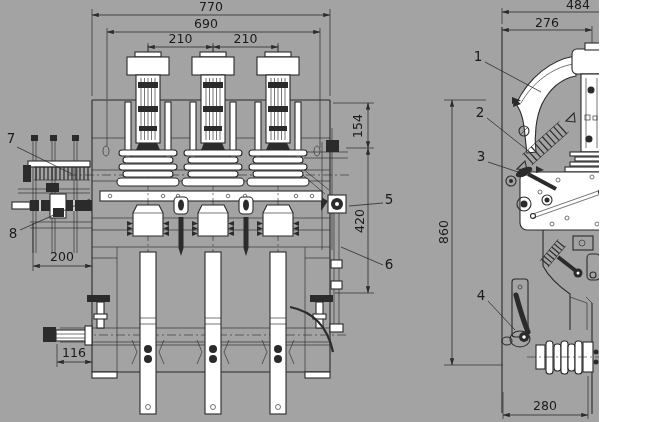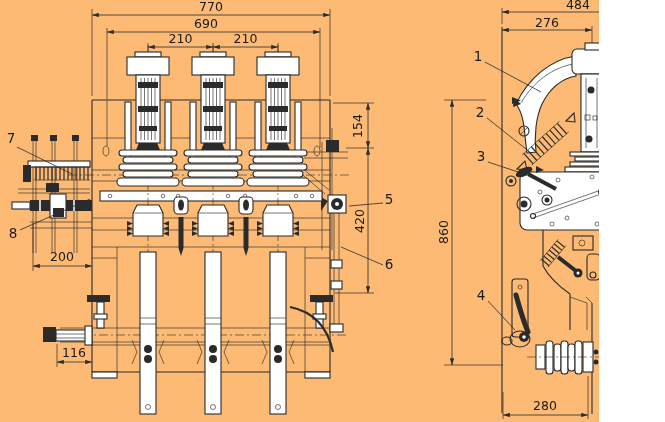--- a/index.html
+++ b/index.html
@@ -1,16 +1,16 @@
 <!DOCTYPE html>
 <html><head>
 <meta charset="utf-8">
 <style>
   html,body{margin:0;padding:0;background:#fff;}
-  .page{width:599px;height:422px;background:#fdba74;position:relative;overflow:hidden;}
+  .page{width:599px;height:422px;background:#a3a3a3;position:relative;overflow:hidden;}
   svg text{font-family:"DejaVu Sans","Liberation Sans",sans-serif;font-size:12.5px;fill:#1a1a1a;}
   svg text.co{font-size:13.5px;}
   .o{fill:#fff;stroke:#2b2b2b;stroke-width:1.1;}
   .ol{fill:none;stroke:#2b2b2b;stroke-width:1.1;}
   .t{fill:none;stroke:#2b2b2b;stroke-width:0.65;}
   .tt{fill:none;stroke:#2b2b2b;stroke-width:1.2;}
   .d{fill:#2b2b2b;stroke:none;}
   .w{fill:#fff;stroke:none;}
   .cl{fill:none;stroke:#2b2b2b;stroke-width:0.6;stroke-dasharray:9 3 2 3;}
   .dim{fill:none;stroke:#2b2b2b;stroke-width:0.8;}

